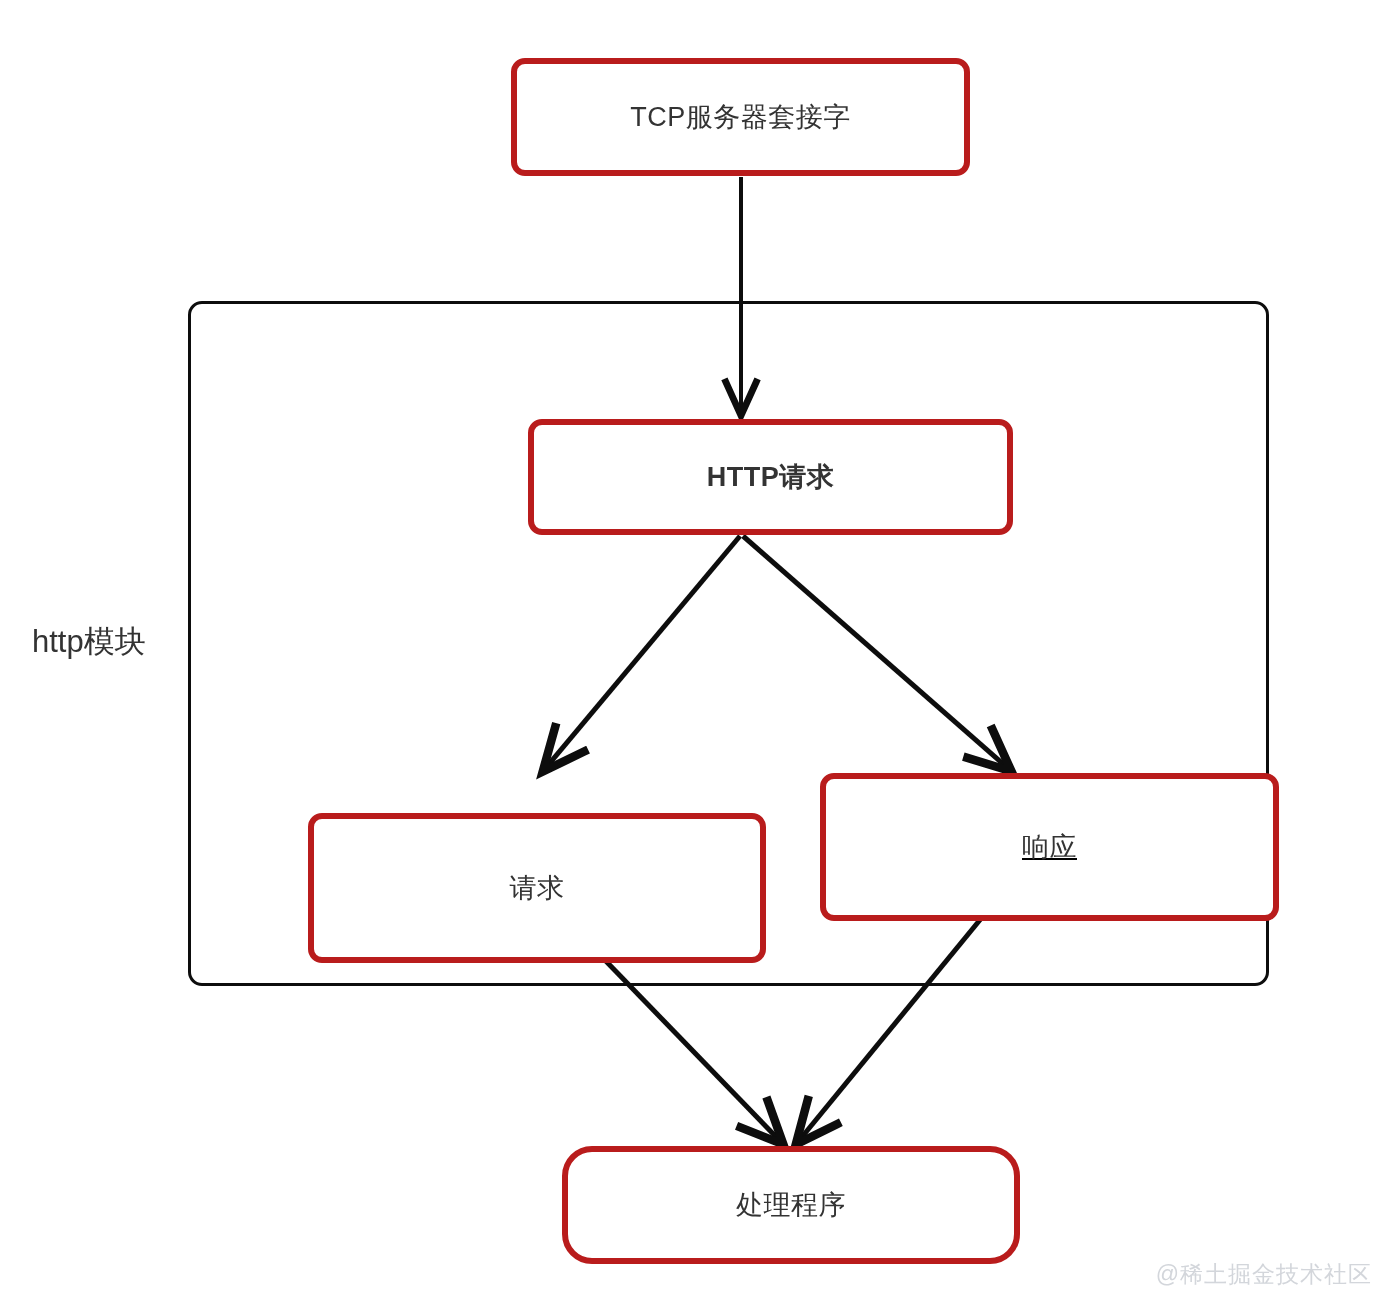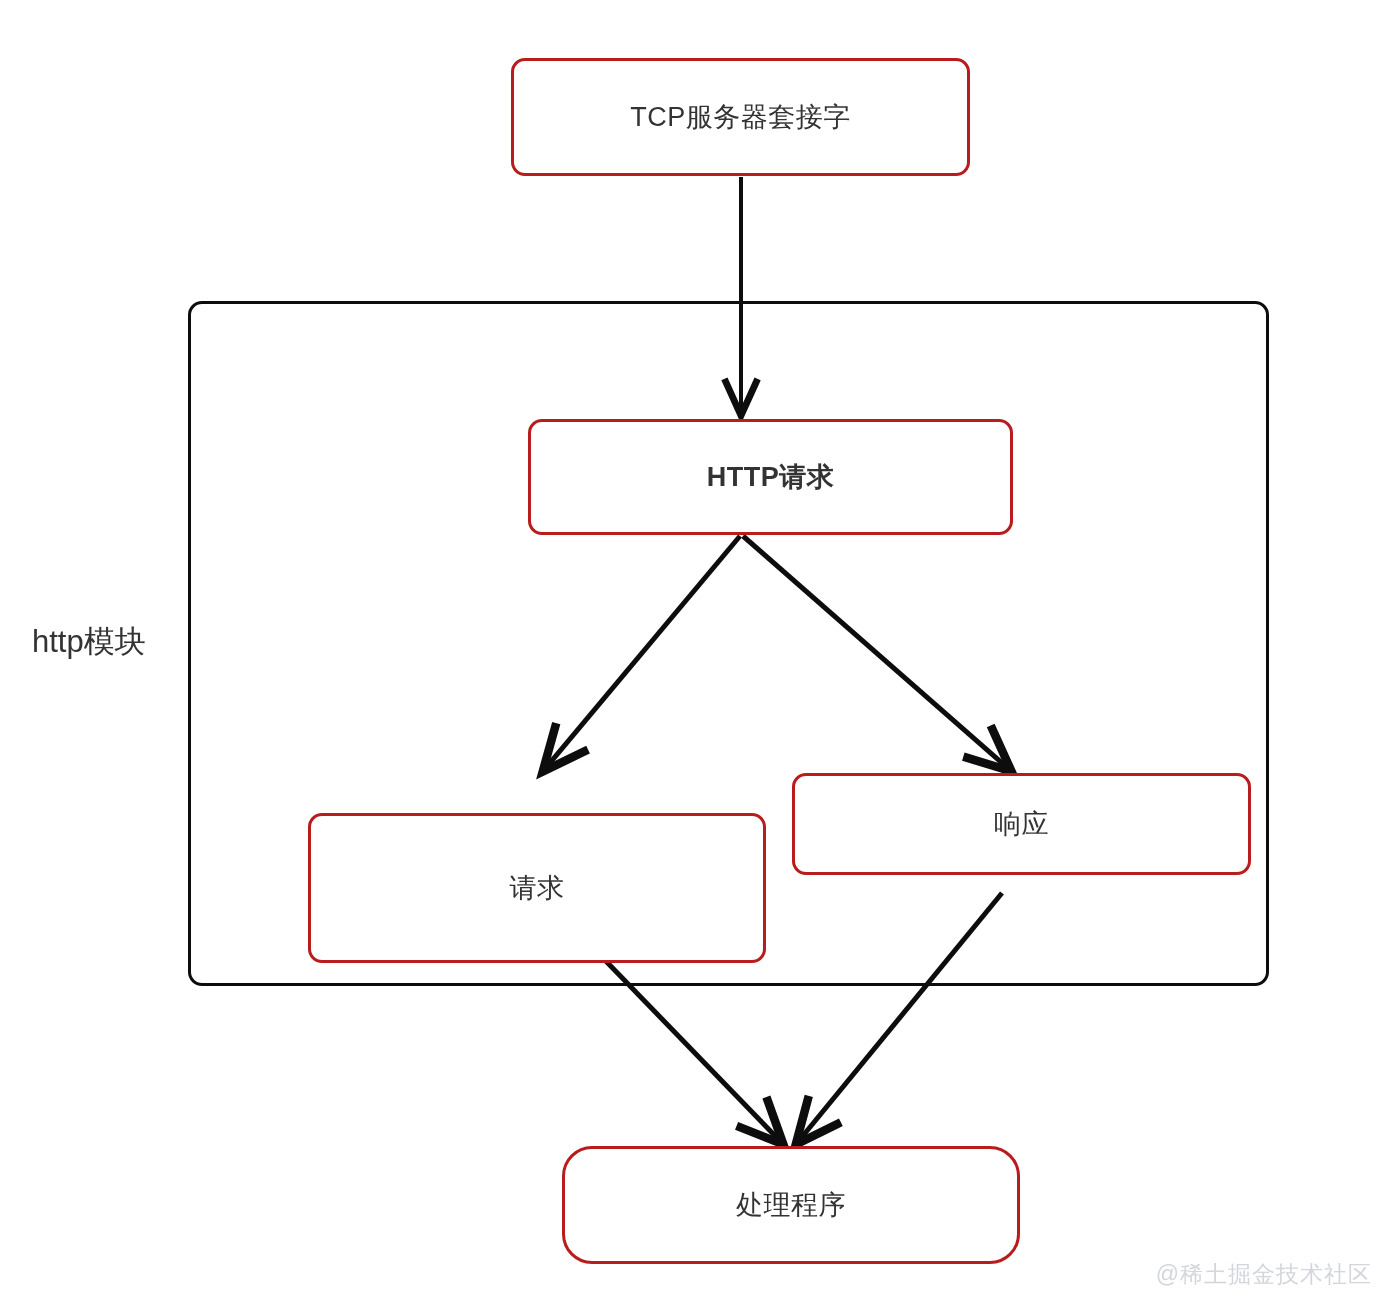--- a/index.html
+++ b/index.html
@@ -21,21 +21,21 @@
     position: absolute;
     left: 0;
     top: 0;
     width: 1378px;
     height: 1298px;
   }
   .node-box {
     position: absolute;
     box-sizing: border-box;
     background: #ffffff;
-    border: 3px solid #b91c1c;
+    border: 6px solid #b91c1c;
     border-radius: 14px;
     display: flex;
     align-items: center;
     justify-content: center;
   }
   .node-label {
     color: #333333;
     font-size: 27px;
     line-height: 1;
     letter-spacing: 0.5px;
@@ -52,21 +52,21 @@
     position: absolute;
     color: #333333;
     font-size: 31px;
     line-height: 1;
     white-space: nowrap;
   }
   
   #node-tcp      { left: 511px;  top: 58px;   width: 459px; height: 118px; }
   #node-httpreq  { left: 528px;  top: 419px;  width: 485px; height: 116px; font-weight: bold; }
   #node-request  { left: 308px;  top: 773px;  width: 458px; height: 150px; margin-top: 40px; }
-  #node-response { left: 792px;  top: 773px;  width: 459px; height: 102px; }
+  #node-response { left: 820px;  top: 773px;  width: 459px; height: 148px; text-decoration: underline; }
   #node-handler  { left: 562px;  top: 1146px; width: 458px; height: 118px; border-radius: 30px; }
   #group-http    { left: 188px;  top: 301px;  width: 1081px; height: 685px; }
   #group-http-label { left: 32px; top: 626px; }
   .watermark {
     position: absolute;
     right: 6px;
     bottom: 8px;
     color: #d3d6db;
     font-size: 23px;
     letter-spacing: 1px;

